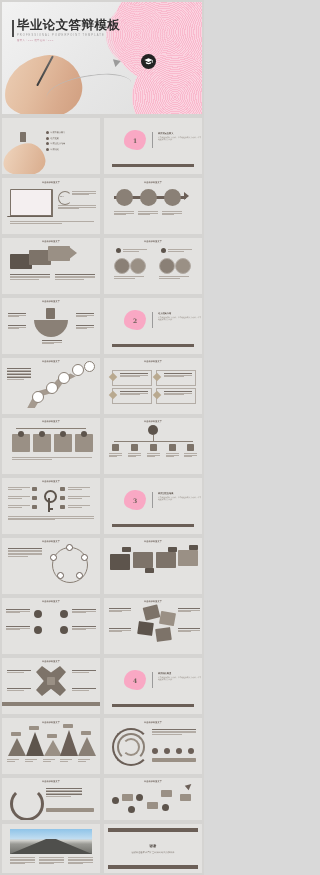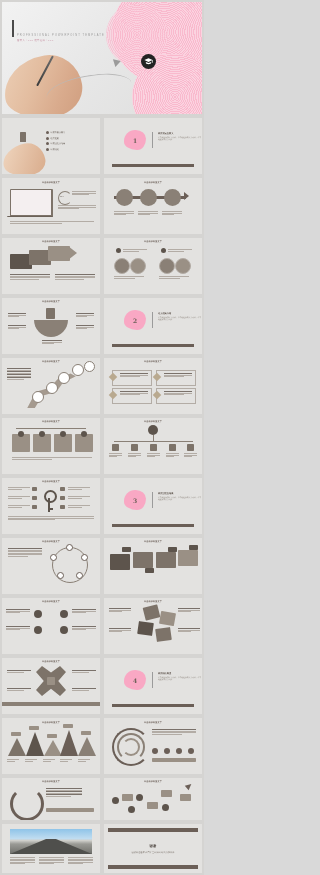--- a/index.html
+++ b/index.html
@@ -125,20 +125,21 @@
     <div class="hand"></div>
     <div class="pen"></div>
     <div class="swoosh"></div>
     <div class="plane"></div>
     <div class="badge">
       <svg viewBox="0 0 24 24" fill="#fff">
           <path d="M12 3 1 8l11 5 9-4.1V15h2V8L12 3zM5 13v3c0 1.7 3.1 3 7 3s7-1.3 7-3v-3l-7 3.2L5 13z"></path>
         </svg>
     </div>
     <div class="cover-rule"></div>
+    <div class="cover-h1">毕业论文答辩模板</div>
     <div class="cover-sub">PROFESSIONAL POWERPOINT TEMPLATE</div>
     <div class="cover-meta">答辩人：XXX   指导老师：XXX</div>
   </div>
 
   <div class="slide" id="s-agenda">
     <div class="ag-hand"></div>
     <div class="ag-card"></div>
     <div class="ag-list">
       <div class="ag-item">
         <span class="ag-dot"></span>

